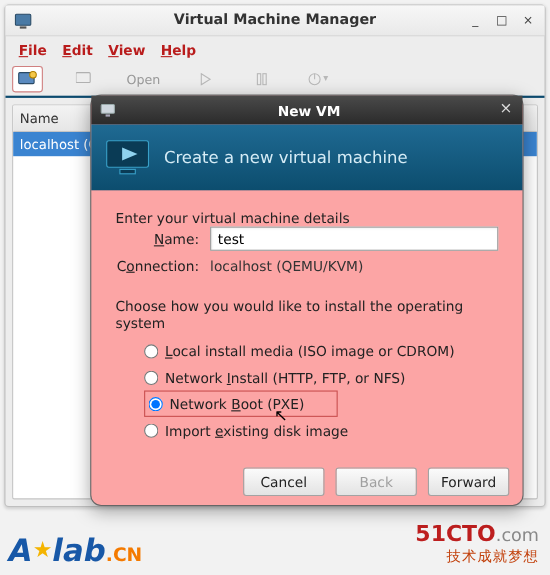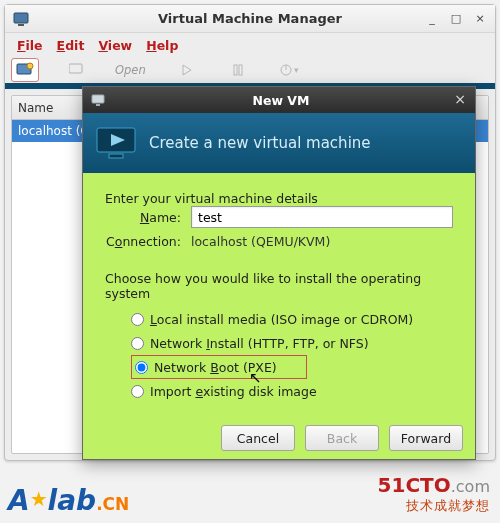--- a/index.html
+++ b/index.html
@@ -10,31 +10,31 @@
   .titlebar { height: 28px; background: linear-gradient(#f7f7f7,#e9e9e9); border-bottom: 1px solid #d6d6d6; position: relative; }
   .title-icon { position: absolute; left: 8px; top: 6px; width: 16px; height: 16px; }
   .title-text { text-align: center; line-height: 28px; font-weight: bold; font-size: 13px; color: #333; }
   .win-ctrls { position: absolute; right: 6px; top: 5px; display: flex; gap: 6px; }
   .win-btn { width: 18px; height: 18px; font-size: 11px; color: #444; text-align: center; line-height: 18px; cursor: pointer; }
 
   .menubar { height: 24px; display: flex; gap: 2px; padding: 0 6px; align-items: center; font-size: 12.5px; color: #b91c1c; font-weight: bold; }
   .menu-item { padding: 2px 6px; cursor: pointer; }
   .menu-item u { text-decoration: underline; }
 
-  .toolbar { height: 32px; padding: 4px 6px; display: flex; gap: 23px; align-items: center; border-bottom: 6px solid #0c4a6e; font-style: italic; }
+  .toolbar { height: 32px; padding: 4px 6px; display: flex; gap: 23px; align-items: center; border-bottom: 2px solid #0c4a6e; }
   .tb-btn { width: 28px; height: 24px; display: flex; align-items: center; justify-content: center; color: #888; border: 1px solid transparent; border-radius: 3px; }
   .tb-btn.first { border: 1px solid #d08080; background: #fff; color: #444; }
   .tb-open { font-size: 11.5px; color: #999; padding: 0 4px 0 2px; }
 
   .content { position: absolute; top: 90px; left: 6px; right: 6px; bottom: 6px; background: #fff; border: 1px solid #c5c5c5; border-radius: 2px; }
   .list-header { height: 24px; background: linear-gradient(#f3f3f3,#e6e6e6); border-bottom: 1px solid #c5c5c5; font-size: 12px; padding: 0 6px; line-height: 24px; color: #333; }
   .list-row { height: 22px; background: #3a84d1; color: #fff; font-size: 12px; line-height: 22px; padding: 0 6px; }
 
   
-  .dialog { position: absolute; left: 82px; top: 86px; width: 394px; height: 374px; background: #bef264; border: 1px solid #666; border-radius: 0; box-shadow: 0 4px 16px rgba(0,0,0,.35); z-index: 10; }
+  .dialog { position: absolute; left: 82px; top: 86px; width: 394px; height: 374px; background: #fca5a5; border: 1px solid #666; border-radius: 10px; box-shadow: 0 4px 16px rgba(0,0,0,.35); z-index: 10; }
   .dlg-titlebar { height: 26px; background: linear-gradient(#4a4a4a,#2b2b2b); color: #fff; display: flex; align-items: center; position: relative; }
   .dlg-icon { width: 14px; height: 14px; margin: 0 6px 0 8px; }
   .dlg-title { flex: 1; text-align: center; font-size: 12.5px; font-weight: bold; margin-left: -24px; }
   .dlg-close { position: absolute; right: 6px; top: 4px; width: 18px; height: 18px; color: #ddd; font-size: 14px; text-align: center; cursor: pointer; }
 
   .dlg-header { height: 60px; background: linear-gradient(#1f6a93,#0c4d6e); display: flex; align-items: center; padding: 0 12px; gap: 12px; }
   .dlg-header-icon { width: 42px; height: 36px; }
   .dlg-heading { color: #d6ecf6; font-size: 15px; font-weight: 500; }
   .dlg-step { color: #8fc4d9; font-size: 11.5px; margin-top: 2px; }
 

